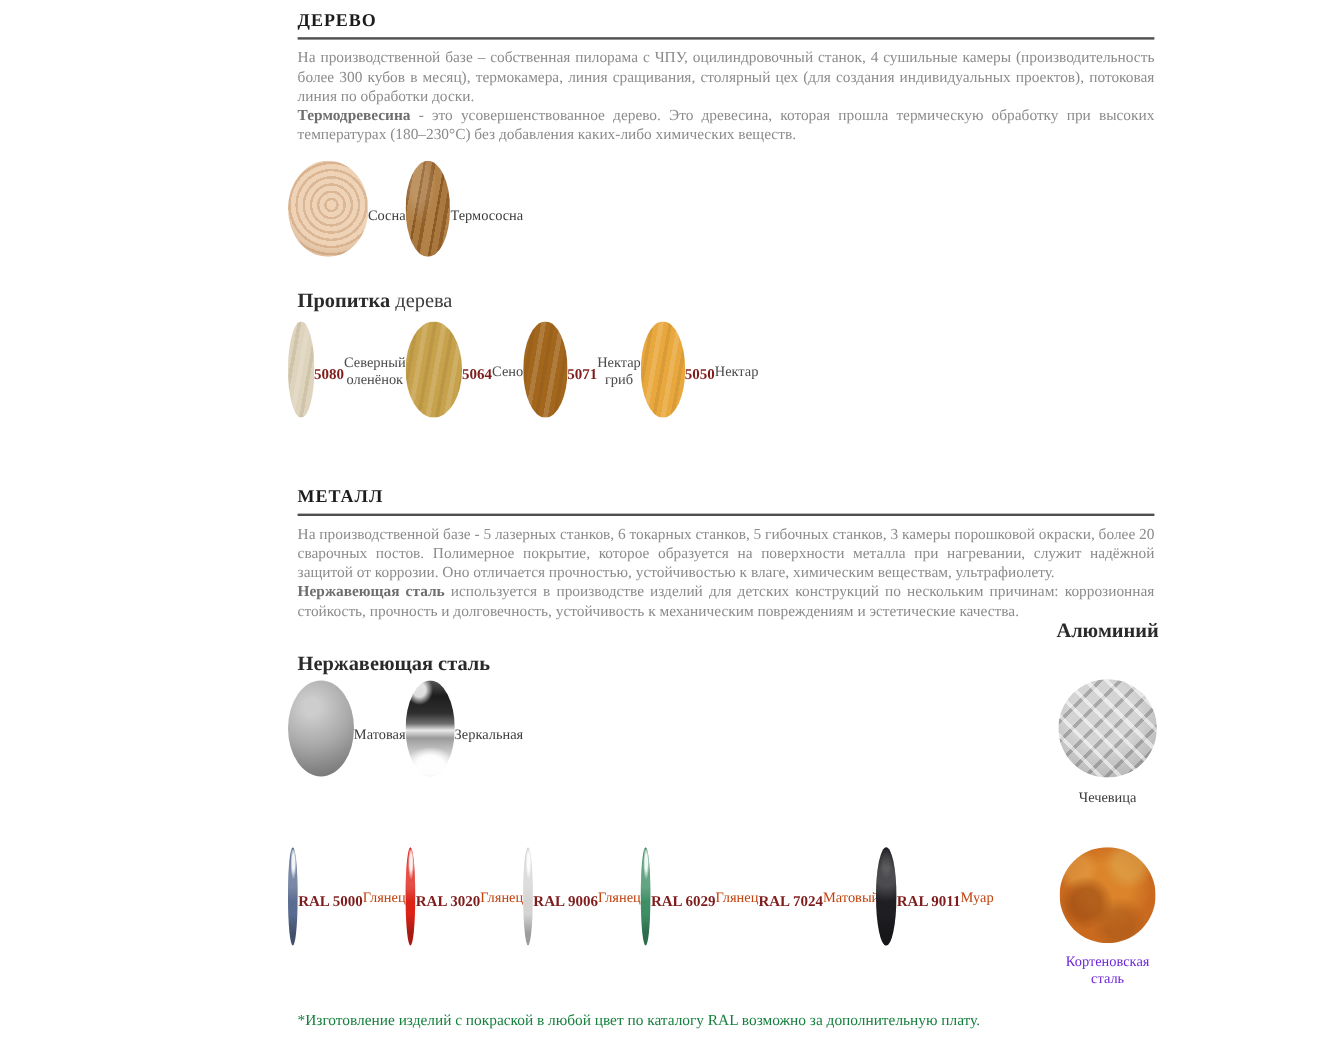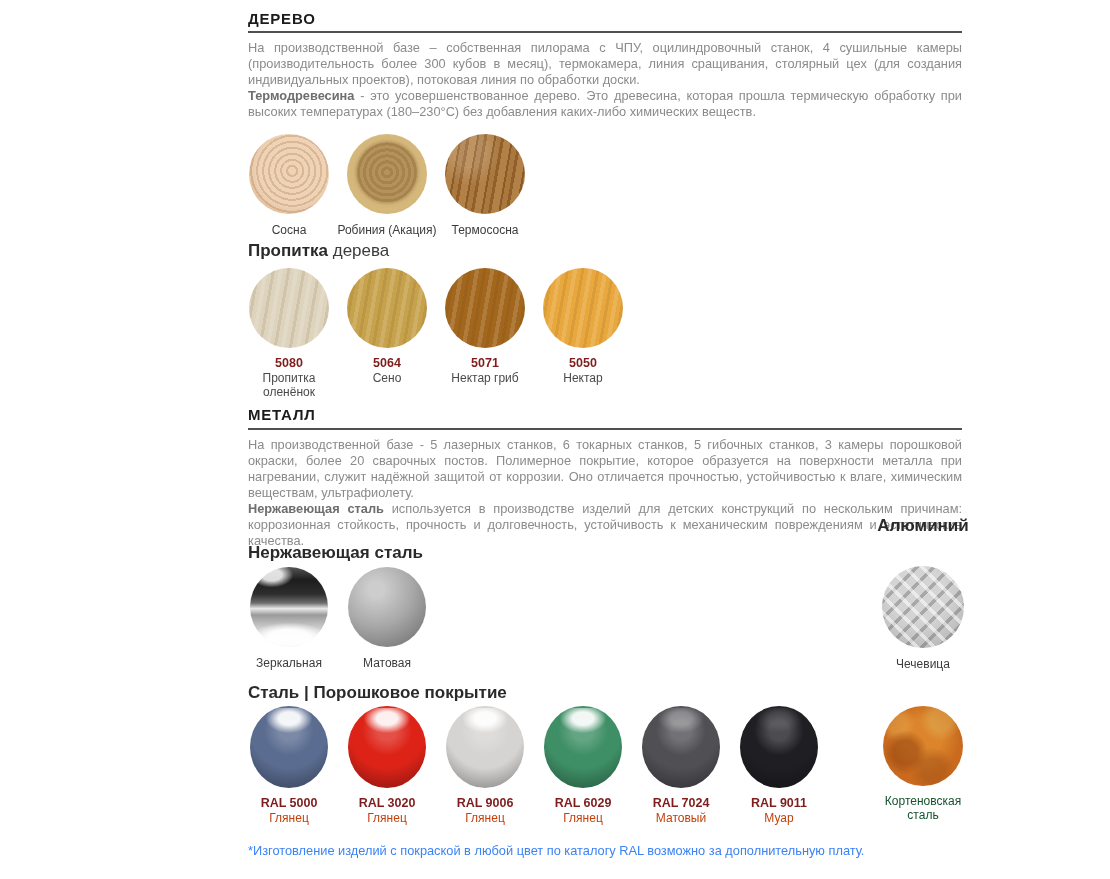--- a/index.html
+++ b/index.html
@@ -1,39 +1,39 @@
 <!DOCTYPE html>
 <html><head>
 <meta charset="utf-8">
 <style>
   html,body{margin:0;padding:0;background:#ffffff;}
   .page{position:relative;width:1110px;height:879px;background:#ffffff;overflow:hidden;
-        font-family:Liberation Sans, sans-serif;}
+        font-family:Liberation Serif, serif;}
   .content{position:absolute;left:248px;top:0;width:714px;height:879px;}
 
   .sec-title{position:absolute;left:0;font-size:15px;font-weight:700;letter-spacing:.8px;color:#1c1c1c;white-space:nowrap;}
   .rule{position:absolute;left:0;width:714px;height:2px;background:#4f4f4f;}
 
   .body-text{position:absolute;left:0;width:714px;margin:0;font-size:12.8px;line-height:16px;
              color:#8b8b8b;text-align:justify;}
   .body-text b{color:#6e6e6e;font-weight:700;}
 
   .sub-head{position:absolute;font-size:17px;color:#2a2a2a;white-space:nowrap;}
   .sh-strong{font-weight:700;}
   .sh-light{font-weight:400;color:#3c3c3c;}
 
   .swatch-row{position:absolute;left:-8px;display:flex;}
-  .cell{width:98px;display:flex;flex-direction:column;align-items:center;}
+  .cell{width:98px;display:flex;flex-direction:row;align-items:center;}
   .cell-abs{position:absolute;left:626px;width:98px;display:flex;flex-direction:column;align-items:center;}
 
   .cap{margin-top:9px;font-size:12px;line-height:14px;color:#3c3c3c;text-align:center;white-space:nowrap;}
   .cap-code{margin-top:8px;font-size:12.5px;font-weight:700;color:#7f1d1d;}
   .cap-name{margin-top:1px;font-size:12px;color:#4a4a4a;white-space:normal;max-width:88px;line-height:14px;}
   .cap-finish{margin-top:1px;font-size:12px;color:#c2410c;}
-  .cap-wrap{white-space:normal;max-width:92px;line-height:14px;color:#14532d;margin-top:8px;font-size:12px;text-align:center;}
+  .cap-wrap{white-space:normal;max-width:92px;line-height:14px;color:#6d28d9;margin-top:8px;font-size:12px;text-align:center;}
 
   
   .swatch{width:80px;height:80px;border-radius:50%;position:relative;overflow:hidden;}
 
   
   .sw-pine{background:
      radial-gradient(circle at 54% 46%, rgba(0,0,0,0) 0 58%, rgba(168,116,74,.20) 74%, rgba(240,216,190,.95) 90%),
      repeating-radial-gradient(circle at 54% 46%, #eed3b6 0 4px, #dcb795 4px 6px);}
   .sw-robinia{background:
      radial-gradient(circle at 50% 48%, rgba(0,0,0,0) 0 50%, rgba(217,188,128,.9) 58% 86%, #6e4d28 94% 100%),
@@ -72,56 +72,52 @@
   .sphere.muar::before{opacity:.10;}
 
   .sw-corten{width:80px;height:80px;background:
      radial-gradient(circle at 72% 18%, rgba(222,170,80,.55) 0 12%, rgba(0,0,0,0) 24%),
      radial-gradient(circle at 28% 58%, rgba(146,66,16,.55) 0 16%, rgba(0,0,0,0) 30%),
      radial-gradient(circle at 62% 80%, rgba(168,88,26,.55) 0 14%, rgba(0,0,0,0) 28%),
      radial-gradient(circle at 18% 22%, rgba(228,164,76,.5) 0 10%, rgba(0,0,0,0) 20%),
      radial-gradient(circle at 50% 40%, rgba(232,150,52,.6) 0 30%, rgba(0,0,0,0) 60%),
      #c96a1e;}
 
-  .footnote{position:absolute;left:0;font-size:12.8px;color:#3b82f6;white-space:nowrap;}
+  .footnote{position:absolute;left:0;font-size:12.8px;color:#15803d;white-space:nowrap;}
 </style>
 </head>
 <body>
 
 <div class="page">
   <div class="content">
 
     <div class="sec-title" style="top:10px">ДЕРЕВО</div>
     <div class="rule" style="top:31px"></div>
 
     <p class="body-text" style="top:40px"><span>На производственной базе – собственная пилорама с ЧПУ, оцилиндровочный станок, 4 сушильные камеры (производительность более 300 кубов в месяц), термокамера, линия сращивания, столярный цех (для создания индивидуальных проектов), потоковая линия по обработки доски.</span><br>
       <b>Термодревесина</b><span> - это усовершенствованное дерево. Это древесина, которая прошла термическую обработку при высоких температурах (180–230°С) без добавления каких-либо химических веществ.</span></p>
 
     <div class="swatch-row" style="top:134px">
       <div class="cell">
         <div class="swatch sw-pine"></div>
         <div class="cap">Сосна</div>
       </div>
       <div class="cell">
-        <div class="swatch sw-robinia"></div>
-        <div class="cap">Робиния (Акация)</div>
-      </div>
-      <div class="cell">
         <div class="swatch sw-thermo"></div>
         <div class="cap">Термососна</div>
       </div>
     </div>
 
     <div class="sub-head" style="top:241px"><span class="sh-strong">Пропитка</span><span class="sh-light"> дерева</span></div>
 
     <div class="swatch-row" style="top:268px">
       <div class="cell">
         <div class="swatch sw-imp" style="--c: #ded4bd;"></div>
         <div class="cap cap-code">5080</div>
-        <div class="cap cap-name">Пропитка оленёнок</div>
+        <div class="cap cap-name">Северный оленёнок</div>
       </div>
       <div class="cell">
         <div class="swatch sw-imp" style="--c: #c7a24c;"></div>
         <div class="cap cap-code">5064</div>
         <div class="cap cap-name">Сено</div>
       </div>
       <div class="cell">
         <div class="swatch sw-imp" style="--c: #a2671d;"></div>
         <div class="cap cap-code">5071</div>
         <div class="cap cap-name">Нектар гриб</div>
@@ -137,35 +133,34 @@
     <div class="rule" style="top:428px"></div>
 
     <p class="body-text" style="top:437px"><span>На производственной базе - 5 лазерных станков, 6 токарных станков, 5 гибочных станков, 3 камеры порошковой окраски, более 20 сварочных постов. Полимерное покрытие, которое образуется на поверхности металла при нагревании, служит надёжной защитой от коррозии. Оно отличается прочностью, устойчивостью к влаге, химическим веществам, ультрафиолету.</span><br>
       <b>Нержавеющая сталь</b><span> используется в производстве изделий для детских конструкций по нескольким причинам: коррозионная стойкость, прочность и долговечность, устойчивость к механическим повреждениям и эстетические качества.</span></p>
 
     <div class="sub-head sh-strong" style="top:543px">Нержавеющая сталь</div>
     <div class="sub-head sh-strong" style="top:516px;left:626px;width:98px;text-align:center">Алюминий</div>
 
     <div class="swatch-row" style="top:567px">
       <div class="cell">
+        <div class="swatch sw-matte"></div>
+        <div class="cap">Матовая</div>
+      </div>
+      <div class="cell">
         <div class="swatch sw-chrome"></div>
         <div class="cap">Зеркальная</div>
-      </div>
-      <div class="cell">
-        <div class="swatch sw-matte"></div>
-        <div class="cap">Матовая</div>
       </div>
     </div>
 
     <div class="cell-abs" style="top:566px">
       <div class="swatch sw-checker"></div>
       <div class="cap">Чечевица</div>
     </div>
 
-    <div class="sub-head" style="top:683px"><span class="sh-strong">Сталь</span><span class="sh-strong"> | Порошковое покрытие</span></div>
 
     <div class="swatch-row" style="top:706px">
       <div class="cell">
         <div class="sphere" style="--c: #5a6c90;"></div>
         <div class="cap cap-code">RAL 5000</div>
         <div class="cap cap-finish">Глянец</div>
       </div>
       <div class="cell">
         <div class="sphere" style="--c: #dd2318;"></div>
         <div class="cap cap-code">RAL 3020</div>

